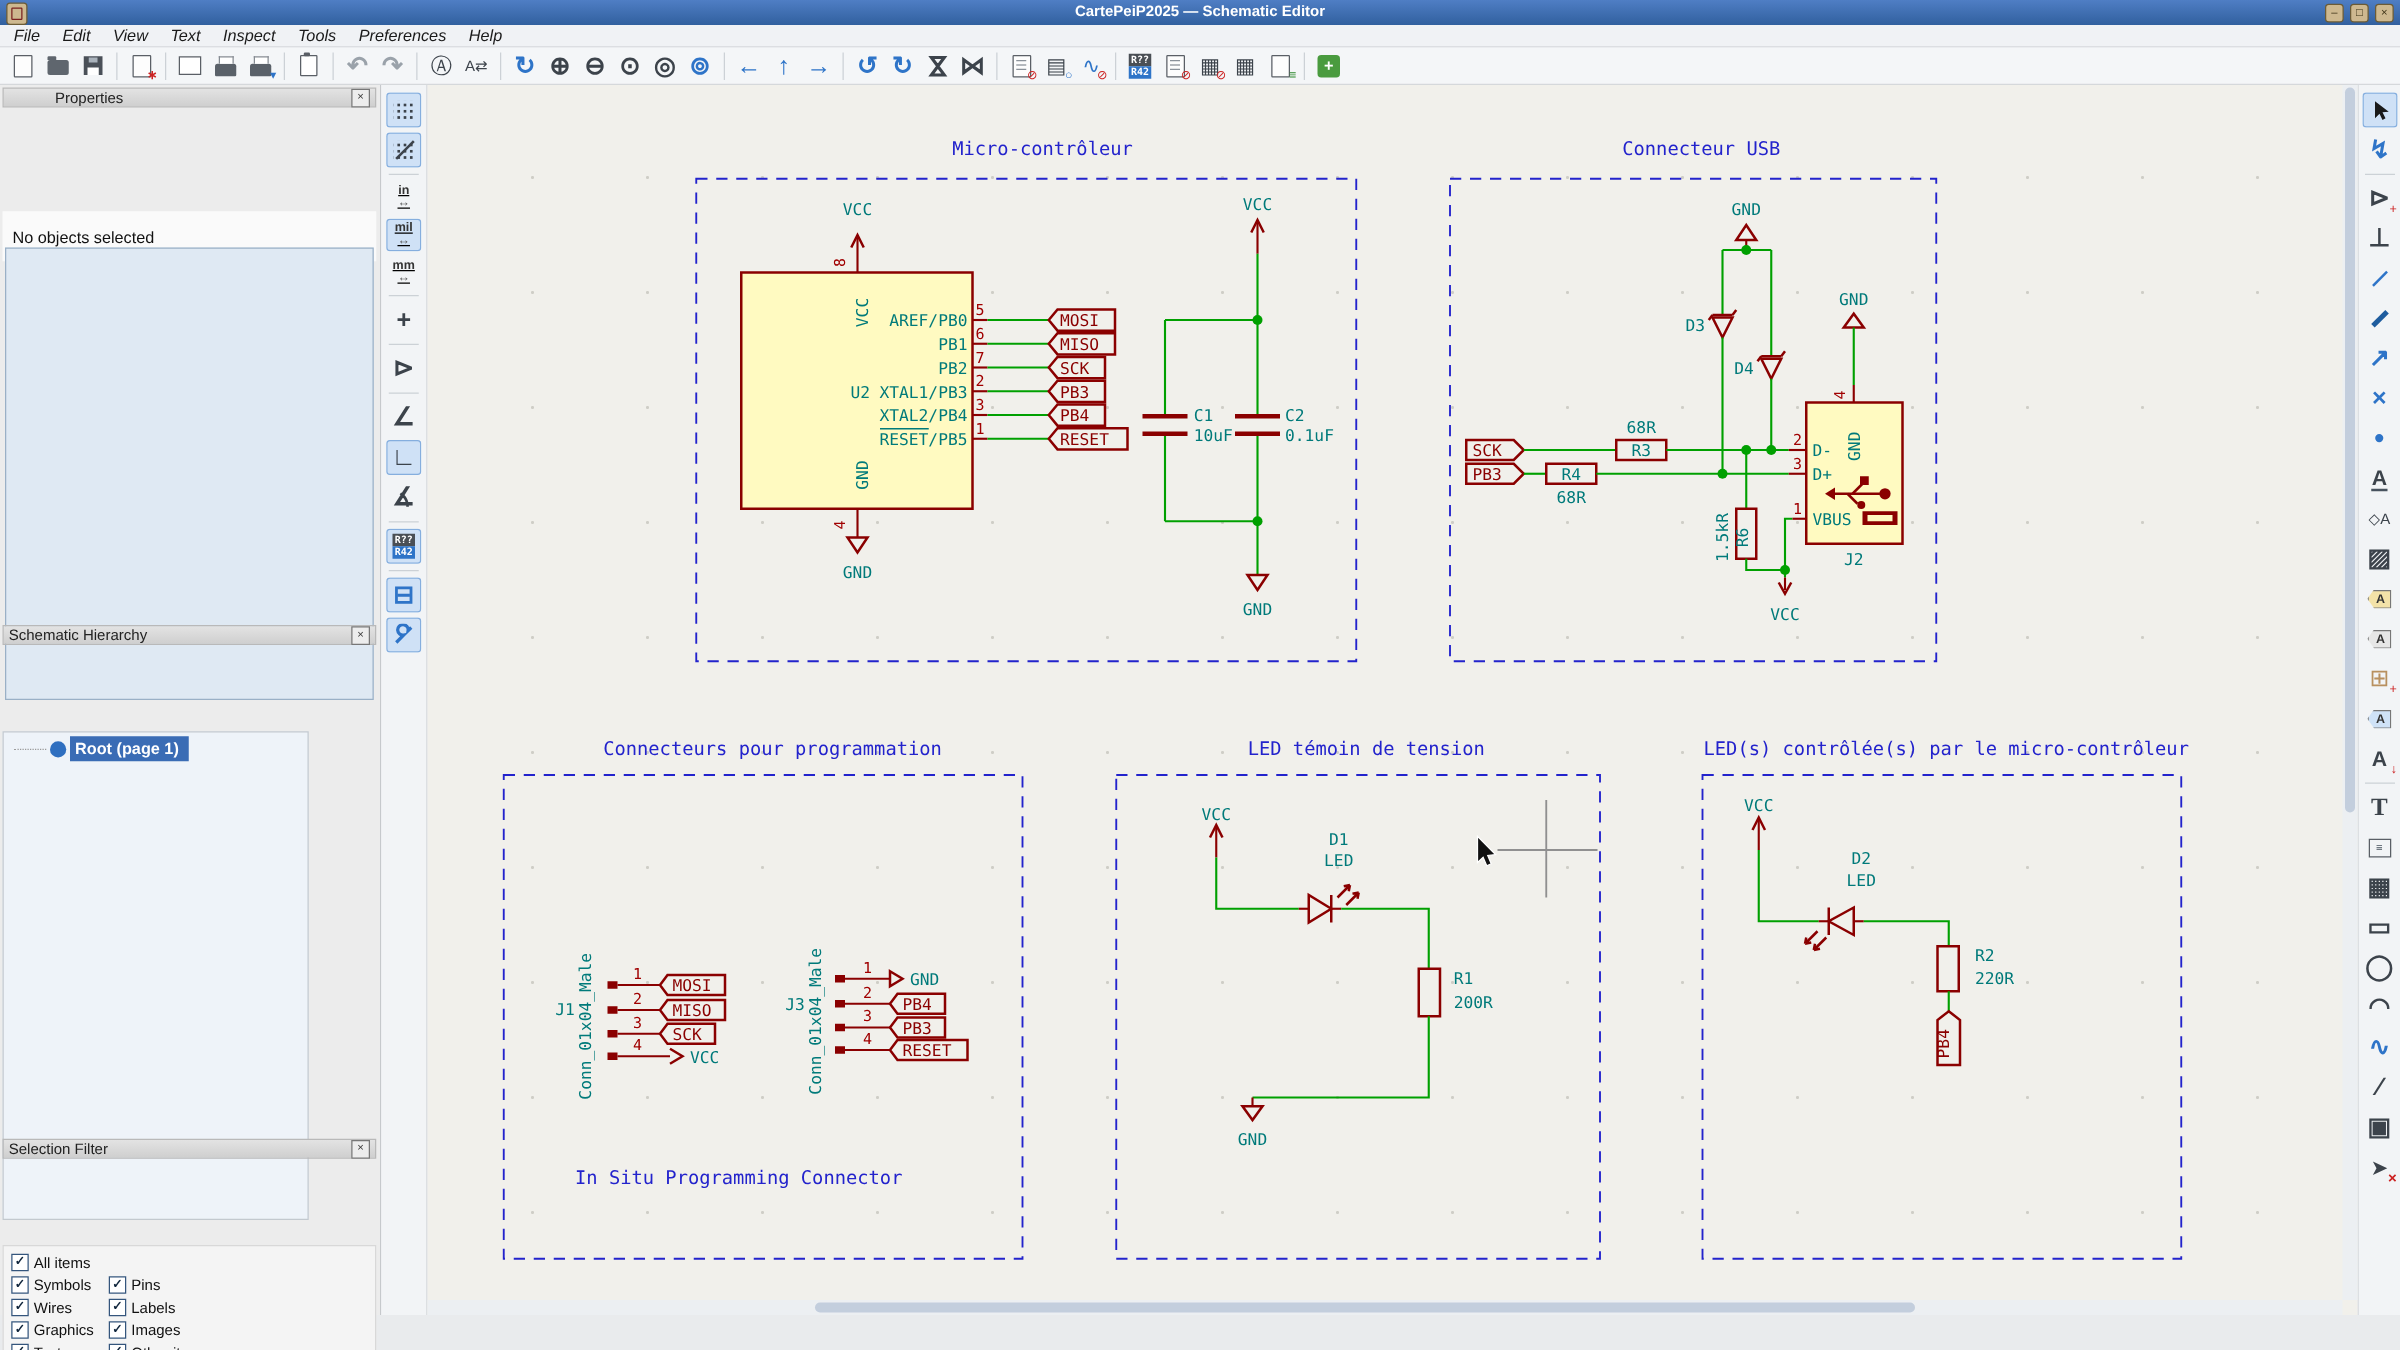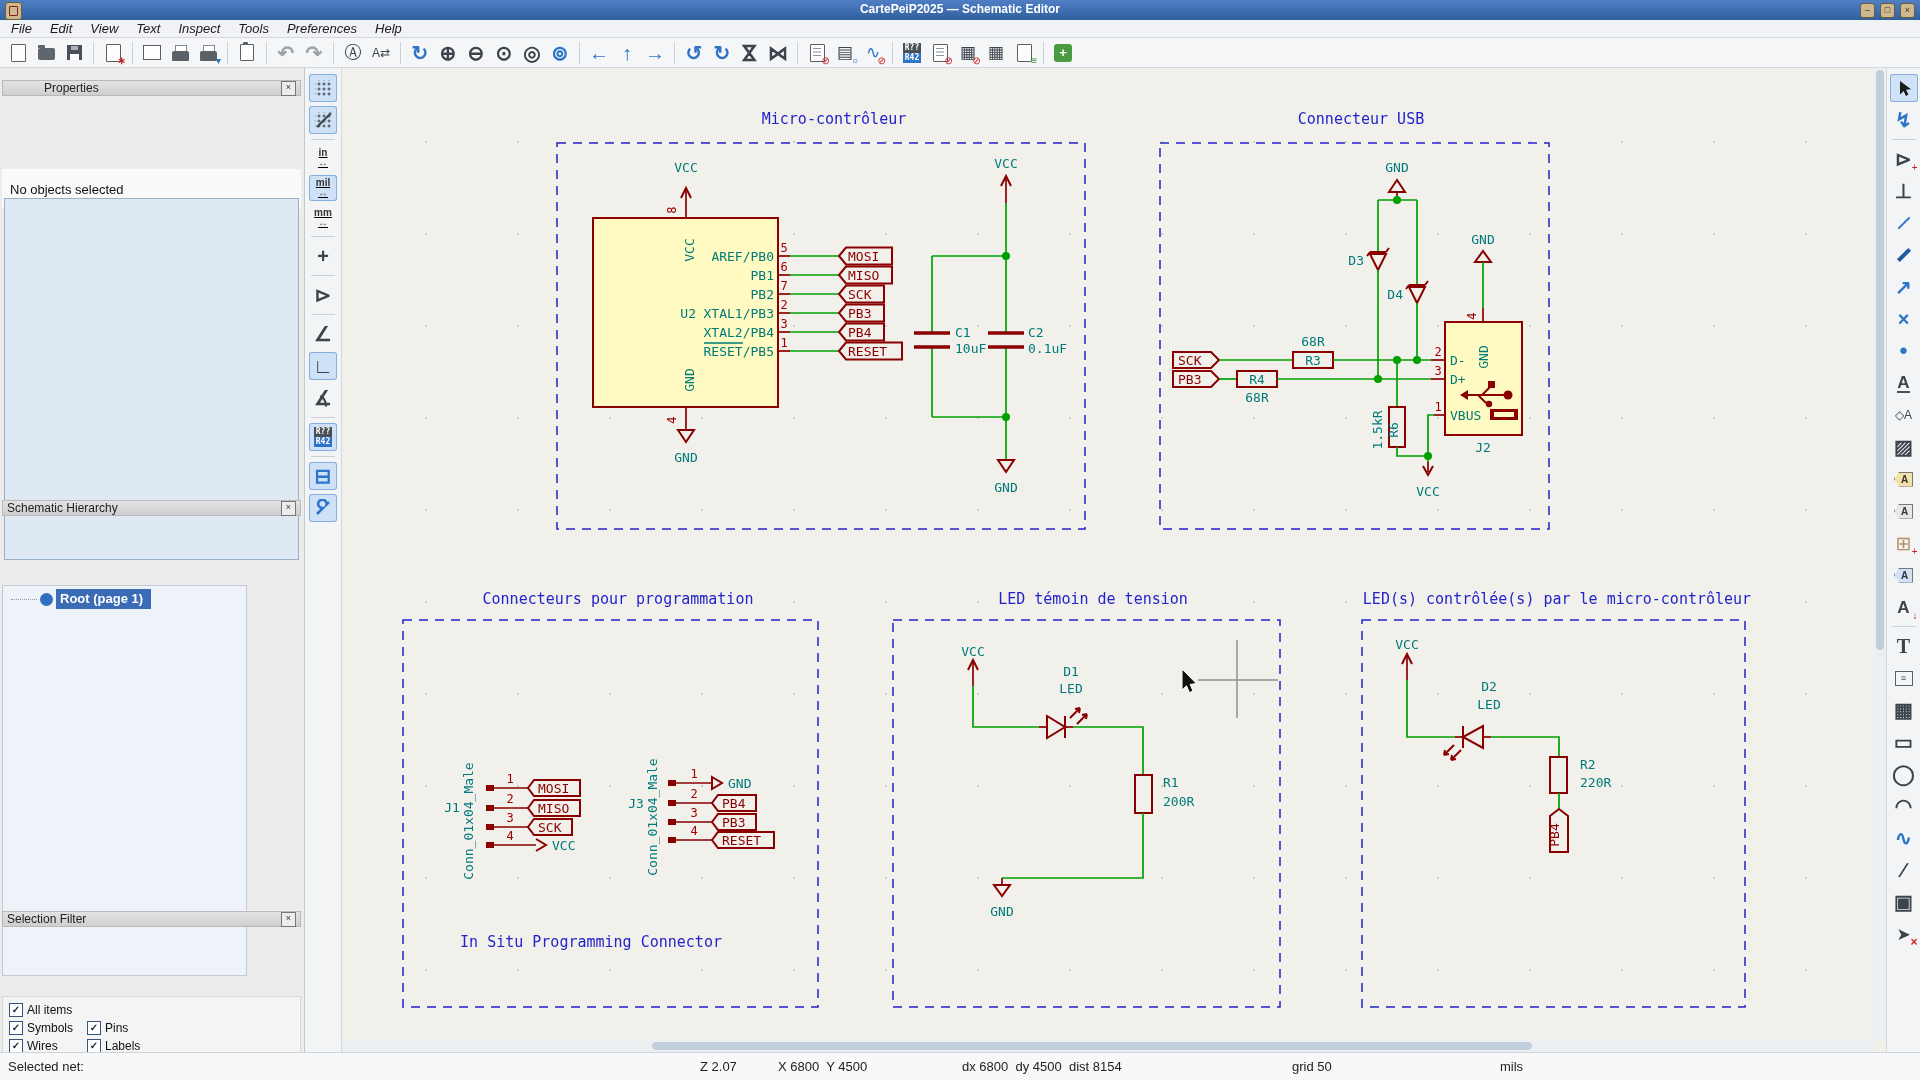--- a/index.html
+++ b/index.html
@@ -251,21 +251,21 @@
         <span class="g-doc"></span>
         <span class="ov" style="color:#2f8a2f;font-weight:bold;">≡</span>
       </span>
     <span class="sep"></span>
     <span class="ti">
         <span class="g-plug">+</span>
       </span>
   </div>
 
   <div class="leftpanel">
-    <div class="panel-h" style="top:12px;padding-left:41px;">
+    <div class="panel-h" style="top:2px;padding-left:41px;">
       <span>Properties</span>
       <span class="closebox">×</span>
     </div>
     <div class="prop-msg">No objects selected</div>
     <div class="prop-area"></div>
 
     <div class="panel-h" style="top:432px;">
       <span>Schematic Hierarchy</span>
       <span class="closebox">×</span>
     </div>
@@ -791,22 +791,14 @@
     </svg>
 
     <div class="vscroll">
         <div class="thumb"></div>
       </div>
     <div class="hscroll">
         <div class="thumb"></div>
       </div>
   </div>
 
-  <div class="statusbar">
-    <span style="left:8px;">Selected net:</span>
-    <span style="left:700px;">Z 2.07</span>
-    <span style="left:778px;">X 6800  Y 4500</span>
-    <span style="left:962px;">dx 6800  dy 4500  dist 8154</span>
-    <span style="left:1292px;">grid 50</span>
-    <span style="left:1500px;">mils</span>
-  </div>
 
 </div>
 
 </body></html>

